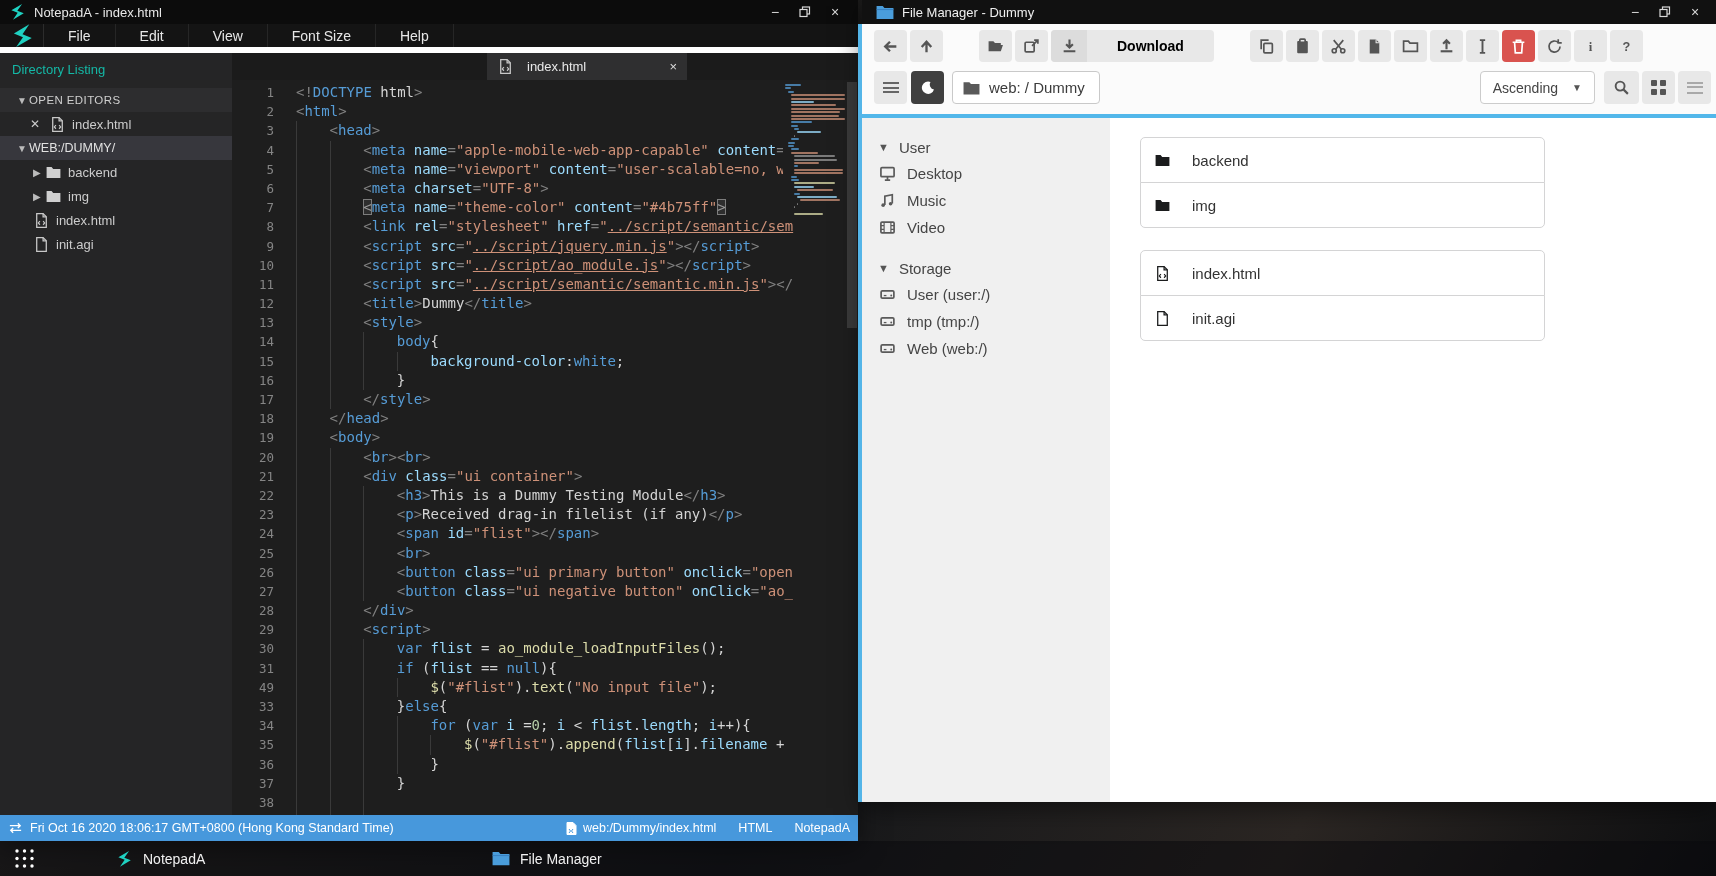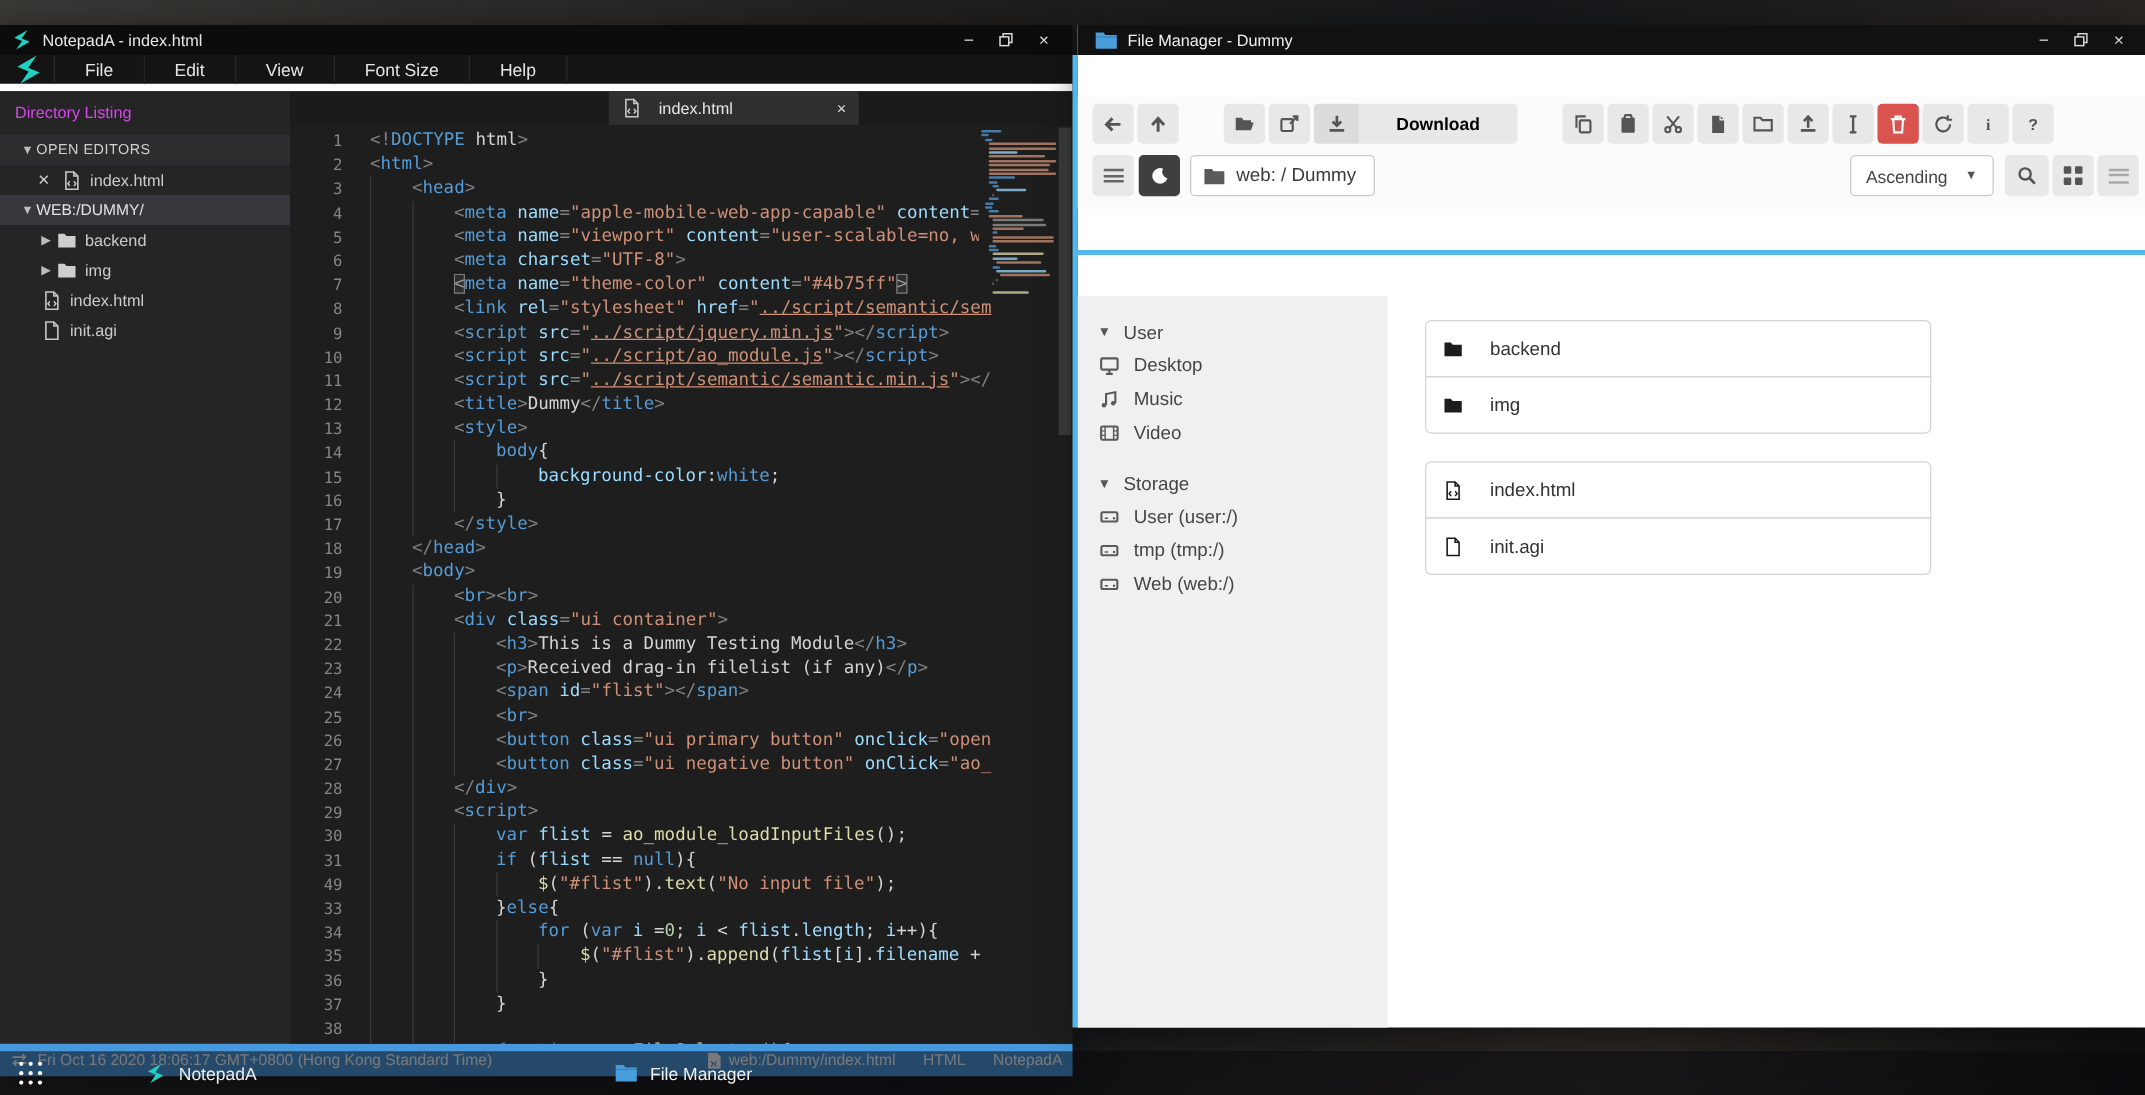--- a/index.html
+++ b/index.html
@@ -1,31 +1,31 @@
 <!DOCTYPE html>
 <html><head>
 <meta charset="utf-8">
 <style>
   * { margin:0; padding:0; box-sizing:border-box; }
   html,body { width:1716px; height:876px; overflow:hidden; font-family:"Liberation Sans", sans-serif; }
   body { background:linear-gradient(120deg,#3a3835 0%,#23211f 30%,#15171a 55%,#2b2623 80%,#0e0f11 100%); position:relative; }
 
-  .window { position:absolute; box-shadow:0 6px 24px rgba(0,0,0,.5);margin-top:20px; }
+  .window { position:absolute; box-shadow:0 6px 24px rgba(0,0,0,.5); }
 
   
   #np { left:0; top:0; width:858px; height:841px; background:#1e1e1e; display:flex; flex-direction:column; }
   .np-titlebar { height:24px; background:#0c0c0c; display:flex; align-items:center; padding:0 8px; flex:none; }
   .np-titlebar .t-title { color:#e8e8e8; font-size:13px; margin-left:8px; flex:1; }
   .winbtn { width:30px; height:22px; display:flex; align-items:center; justify-content:center; color:#d8d8d8; font-size:14px; cursor:default; }
   .np-menubar { height:29px; background:#141414; display:flex; align-items:center; flex:none; border-bottom:6px solid #ffffff; }
   .np-menubar .logo-lg { width:44px; display:flex; align-items:center; justify-content:center; border-right:1px solid #2c2c2c; height:100%; }
   .menu-item { height:100%; display:flex; align-items:center; padding:0 24px; color:#e6e6e6; font-size:14px; border-right:1px solid #262626; }
   .np-main { flex:1; display:flex; min-height:0; }
   .np-sidebar { width:232px; background:#252526; flex:none; overflow:hidden; }
-  .np-side-header { padding:9px 12px 11px 12px; color:#d946ef; font-size:13px; }
+  .np-side-header { padding:9px 12px 11px 12px; color:#14b8a6; font-size:13px; }
   .sd-row { height:24px; display:flex; align-items:center; font-size:13px; color:#cccccc; white-space:nowrap; }
   .sd-row .caret { color:#bbbbbb; font-size:10px; width:12px; }
   .sd-hdr1 { background:#2d2d2f; padding-left:17px; font-size:11.5px; letter-spacing:.4px; color:#cfcfcf; }
   .sd-hdr2 { background:#37373d; padding-left:17px; font-size:12.5px; color:#e2e2e2; }
   .sd-item { padding-left:30px; }
   .sd-item2 { padding-left:33px; }
   .sd-x { color:#cccccc; font-size:12px; margin-right:9px; }
   .sd-ic { margin-right:6px; display:inline-flex; }
   .np-editorcol { flex:1; display:flex; flex-direction:column; min-width:0; }
   .np-tabbar { height:27px; background:#1b1b1b; flex:none; display:flex; }
@@ -44,21 +44,21 @@
   .minimap { position:absolute; top:2px; right:12px; width:63px; background:#1e1e1e; padding:2px 2px; }
   .mm-bar { height:2px; margin-bottom:1.4px; border-radius:1px; }
   .np-scroll { position:absolute; top:0; right:0; width:12px; height:100%; }
   .np-thumb { position:absolute; top:2px; left:1px; width:10px; height:246px; background:rgba(121,121,121,.32); }
   .np-status { height:23px; background:#4798dc; flex:none; display:flex; align-items:center; color:#ffffff; font-size:12.5px; padding:13px 8px; }
   .st-left { display:flex; align-items:center; gap:7px; }
   .st-right { margin-left:auto; display:flex; align-items:flex-start; gap:22px; }
   .st-right .pathwrap { display:flex; align-items:center; gap:6px; }
 
   
-  #fm { left:862px; top:0; width:854px; height:802px; background:#ffffff; display:flex; flex-direction:column;gap:33px; }
+  #fm { left:862px; top:0; width:854px; height:802px; background:#ffffff; display:flex; flex-direction:column; }
   #fm::before { content:""; position:absolute; left:-4px; top:24px; width:4px; height:778px; background:#54b5e8; }
   .fm-titlebar { height:24px; background:#111111; display:flex; align-items:center; padding:0 6px 0 14px; flex:none; }
   .fm-titlebar .t-title { color:#efefef; font-size:13px; margin-left:8px; flex:1; }
   .fm-toolbar { background:#fbfbfb; padding:6px 0 10px 12px; flex:none; }
   .tb-row1 { display:flex; align-items:center; gap:3px; height:32px; }
   .tb-row2 { display:flex; align-items:center; gap:4px; height:33px; margin-top:9px; position:relative; }
   .tbtn { width:33px; height:32px; background:#e8e8e8; border-radius:4px; display:flex; align-items:center; justify-content:center; }
   .tb-gap { width:30px; }
   .tb-download { height:32px; background:#e8e8e8; border-radius:4px; display:flex; align-items:center; overflow:hidden; }
   .tb-download .dl-ic { width:36px; height:32px; background:#dcdcdc; display:flex; align-items:center; justify-content:center; }

